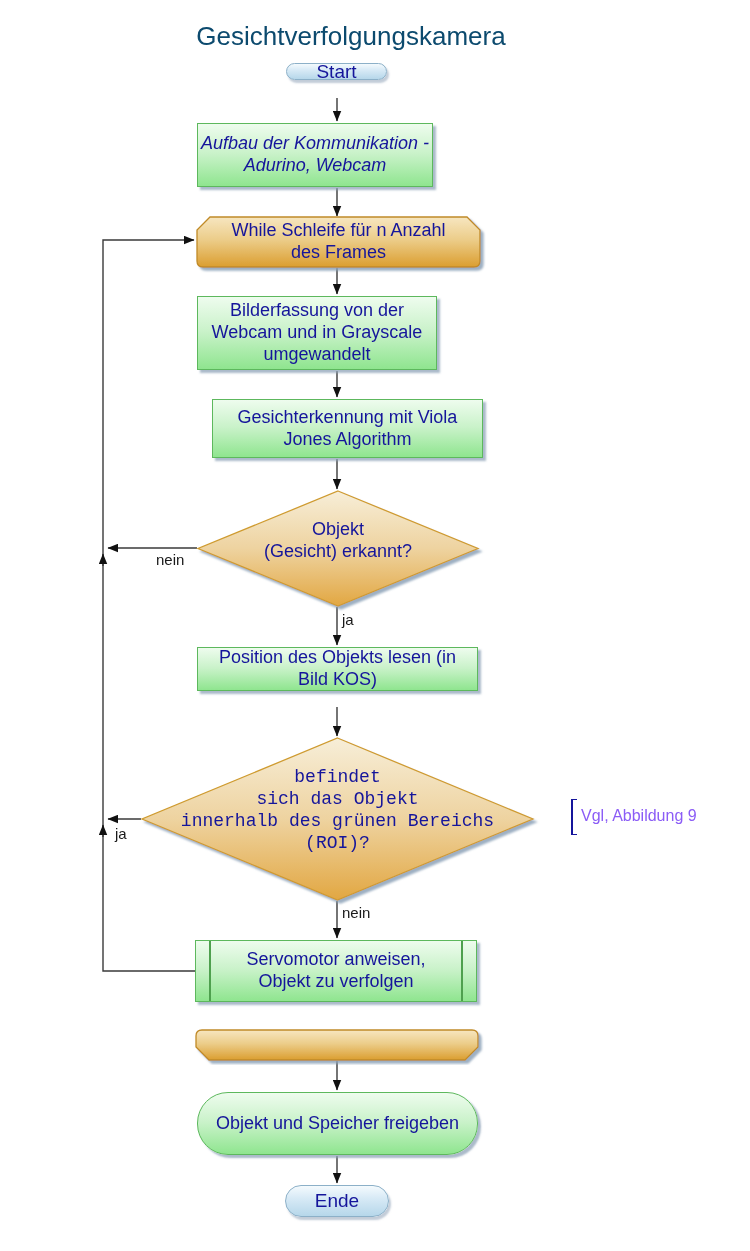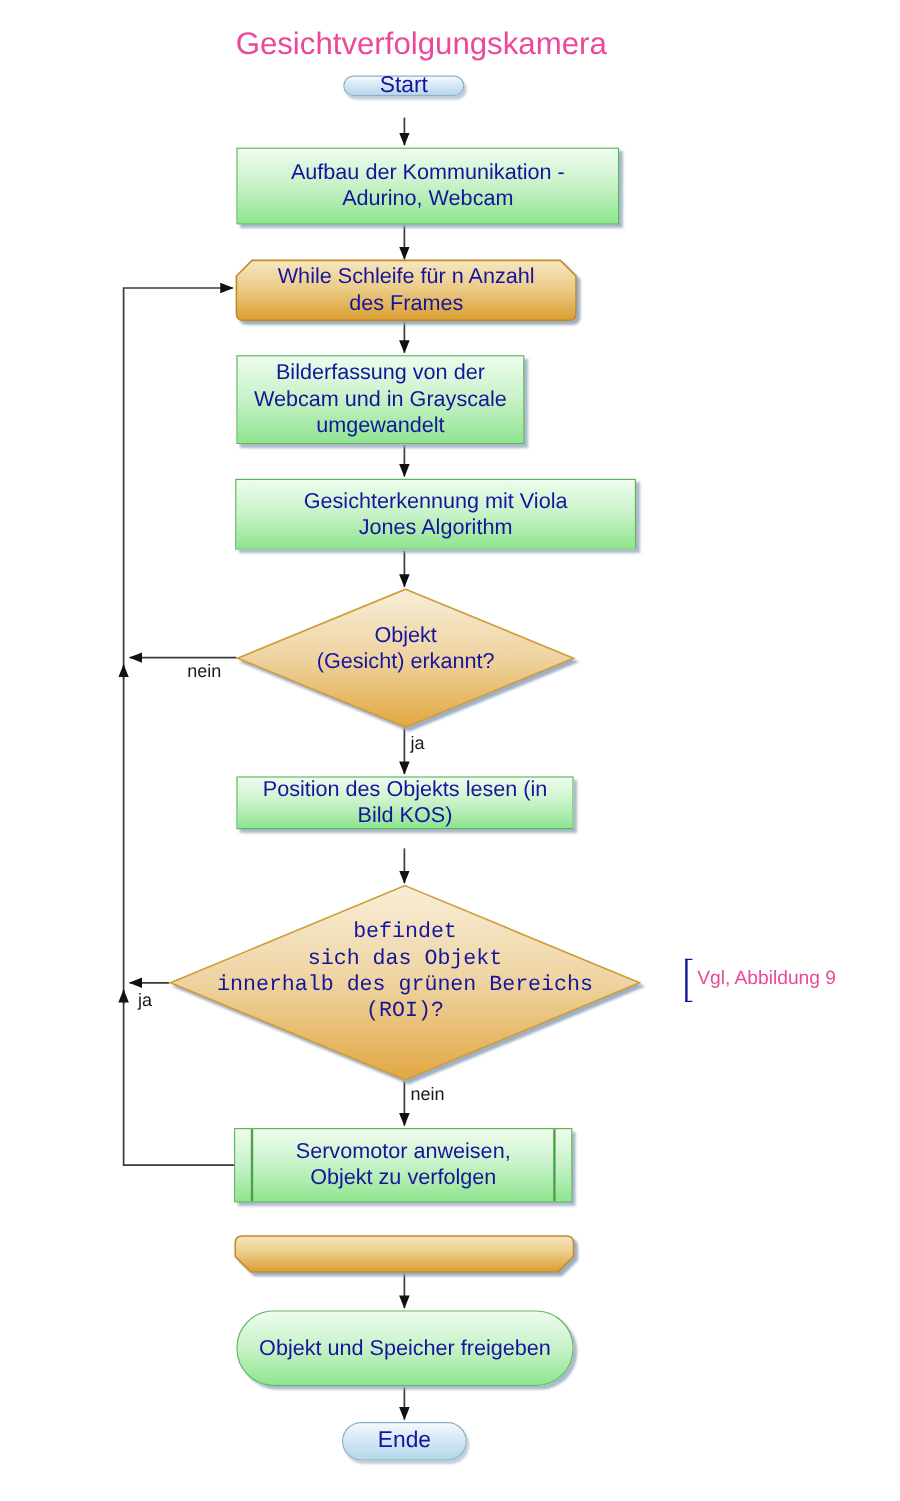--- a/index.html
+++ b/index.html
@@ -3,21 +3,21 @@
 <meta charset="utf-8">
 <style>
   html,body{margin:0;padding:0;background:#ffffff;}
   .canvas{
     position:relative;width:750px;height:1251px;background:#ffffff;overflow:hidden;
     font-family:"Liberation Sans", sans-serif;
   }
   .layer{position:absolute;left:0;top:0;}
   .title{
     position:absolute;left:186px;top:21px;width:330px;text-align:center;
-    font-size:26px;color:#ec4899;letter-spacing:0px;
+    font-size:26px;color:#0c4a6e;letter-spacing:0px;
   }
   .node{
     position:absolute;display:flex;align-items:center;justify-content:center;
     text-align:center;color:#15159b;font-size:18px;line-height:1.22;
     white-space:pre-line;box-sizing:border-box;
   }
   .process{
     background:linear-gradient(180deg,#eefcee 0%,#c9f2c9 48%,#8fe58f 100%);
     border:1px solid #5db85d;
     box-shadow:3px 3px 2px rgba(143,163,184,0.75);
@@ -28,21 +28,21 @@
   }
   .predef::before{left:13px;}
   .predef::after{right:13px;}
   .terminator{
     background:linear-gradient(180deg,#f4fafd 0%,#d8eaf6 40%,#b6d7ea 100%);
     border:1px solid #8cb0c8;border-radius:17px;font-size:19px;
     box-shadow:2px 3px 2px rgba(143,163,184,0.55);
   }
   .overlay{background:transparent;border:none;box-shadow:none;}
   .elabel{position:absolute;font-size:15px;color:#1a1a1a;}
-  .anno-text{position:absolute;color:#ec4899;font-size:16px;white-space:nowrap;}
+  .anno-text{position:absolute;color:#8b5cf6;font-size:16px;white-space:nowrap;}
   .bracket{
     position:absolute;width:6px;height:36px;box-sizing:border-box;
     border-left:2px solid #15159b;border-top:1px solid #15159b;border-bottom:1px solid #15159b;
   }
 </style>
 </head>
 <body>
 
 <div class="canvas">
 
@@ -91,26 +91,26 @@
 
     <path d="M338 491 L478 548.5 L338 606 L198 548.5 Z" fill="url(#gDiamond)" stroke="#cf9b30" stroke-width="1.3" filter="url(#ds)"></path>
     <path d="M337.5 738 L533 819 L337.5 900 L142 819 Z" fill="url(#gDiamond)" stroke="#cf9b30" stroke-width="1.3" filter="url(#ds)"></path>
   </svg>
 
   <div class="title">Gesichtverfolgungskamera</div>
 
   <div class="node terminator" style="left:286px;top:63px;width:101px;height:17px;">Start</div>
   <div class="node terminator" style="left:285px;top:1185px;width:104px;height:32px;">Ende</div>
 
-  <div class="node process" style="left:197px;top:123px;width:319px;height:64px;">Aufbau der Kommunikation -
+  <div class="node process" style="left:197px;top:123px;width:236px;height:64px;font-style:italic;">Aufbau der Kommunikation -
 Adurino, Webcam</div>
   <div class="node process" style="left:197px;top:296px;width:240px;height:74px;">Bilderfassung von der
 Webcam und in Grayscale
 umgewandelt</div>
-  <div class="node process" style="left:196px;top:399px;width:334px;height:59px;">Gesichterkennung mit Viola
+  <div class="node process" style="left:212px;top:399px;width:271px;height:59px;">Gesichterkennung mit Viola
 Jones Algorithm</div>
   <div class="node process" style="left:197px;top:647px;width:281px;height:44px;">Position des Objekts lesen (in
 Bild KOS)</div>
   <div class="node process predef" style="left:195px;top:940px;width:282px;height:62px;">Servomotor anweisen,
 Objekt zu verfolgen</div>
   <div class="node process" style="left:197px;top:1092px;width:281px;height:63px;border-radius:31px;">Objekt und Speicher freigeben</div>
 
   <div class="node overlay" style="left:197px;top:217px;width:283px;height:50px;">While Schleife für n Anzahl
 des Frames</div>
   <div class="node overlay" style="left:198px;top:491px;width:280px;height:100px;">Objekt

